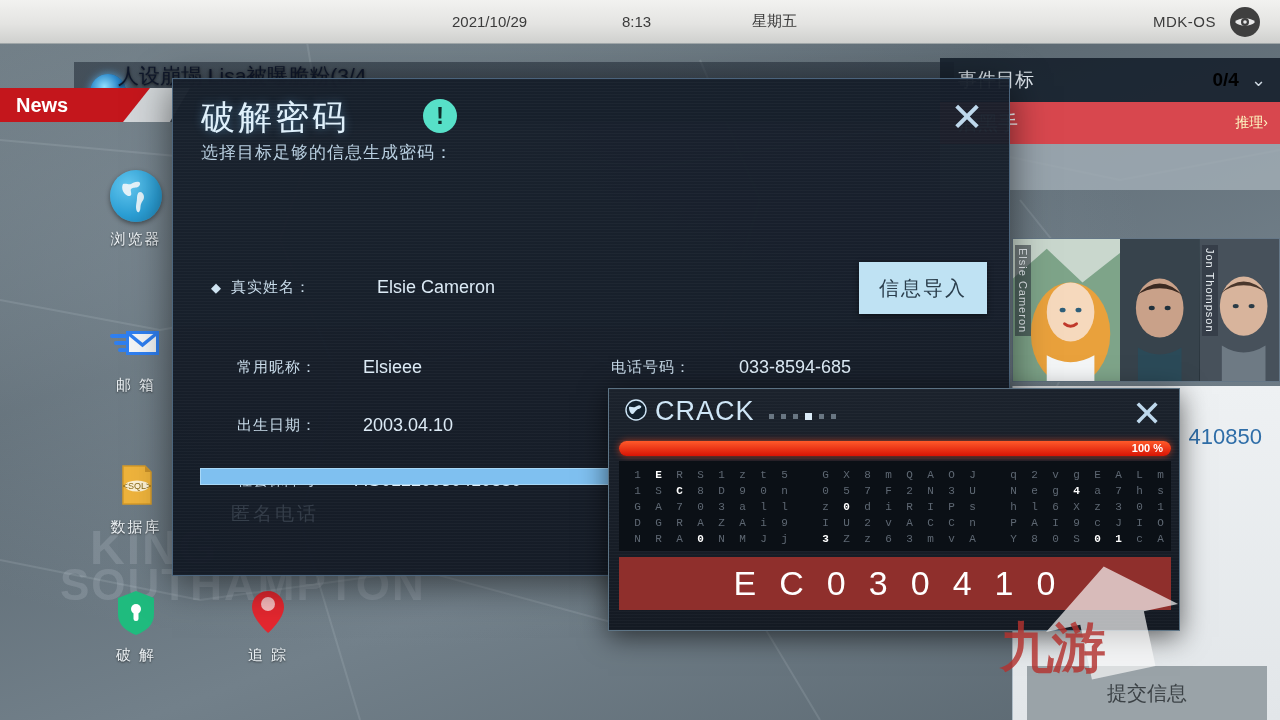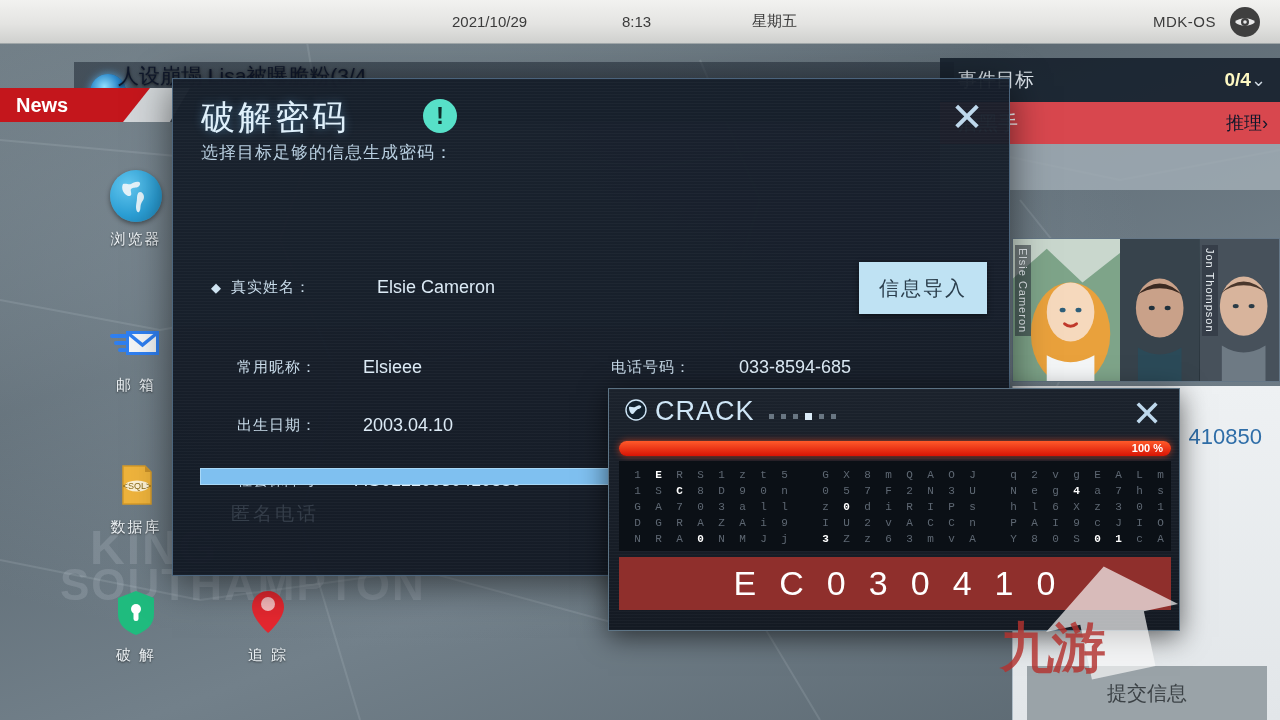--- a/index.html
+++ b/index.html
@@ -89,28 +89,28 @@
     white-space: nowrap; text-shadow: 0 1px 3px rgba(0,0,0,.7);
   }
 
   
   .obj-panel { position: absolute; right: 0; top: 58px; width: 340px; }
   .obj-head {
     height: 44px; background: rgba(22,32,44,.9);
     display: flex; align-items: center; padding: 0 14px 0 18px; color: #dfe7ee;
   }
   .obj-title { font-size: 19px; flex: 1; }
-  .obj-count { color: #fef9c3; font-size: 19px; font-weight: bold; }
+  .obj-count { color: #000000; font-size: 19px; font-weight: bold; margin-right: 12px; }
   .obj-chev { color: #cfd9e2; font-size: 18px; }
   .obj-row {
     height: 42px; background: #d8474e;
     display: flex; align-items: center; padding: 0 12px 0 18px; color: #fff;
   }
   .obj-row-label { flex: 1; font-size: 20px; }
-  .obj-row-action { font-size: 18px; color: #0f172a; }
+  .obj-row-action { font-size: 14px; color: #fef9c3; }
   .obj-body { height: 46px; background: rgba(160,172,180,.85); }
 
   
   .portraits {
     position: absolute; right: 0; top: 238px; width: 268px; height: 144px;
     background: #2b3440; display: flex; overflow: hidden;
     border: 1px solid rgba(160,185,205,.5);
   }
   .portrait { position: relative; height: 100%; overflow: hidden; }
   .p1 { width: 108px; background: linear-gradient(180deg,#cfd8d2,#7fa088); }

